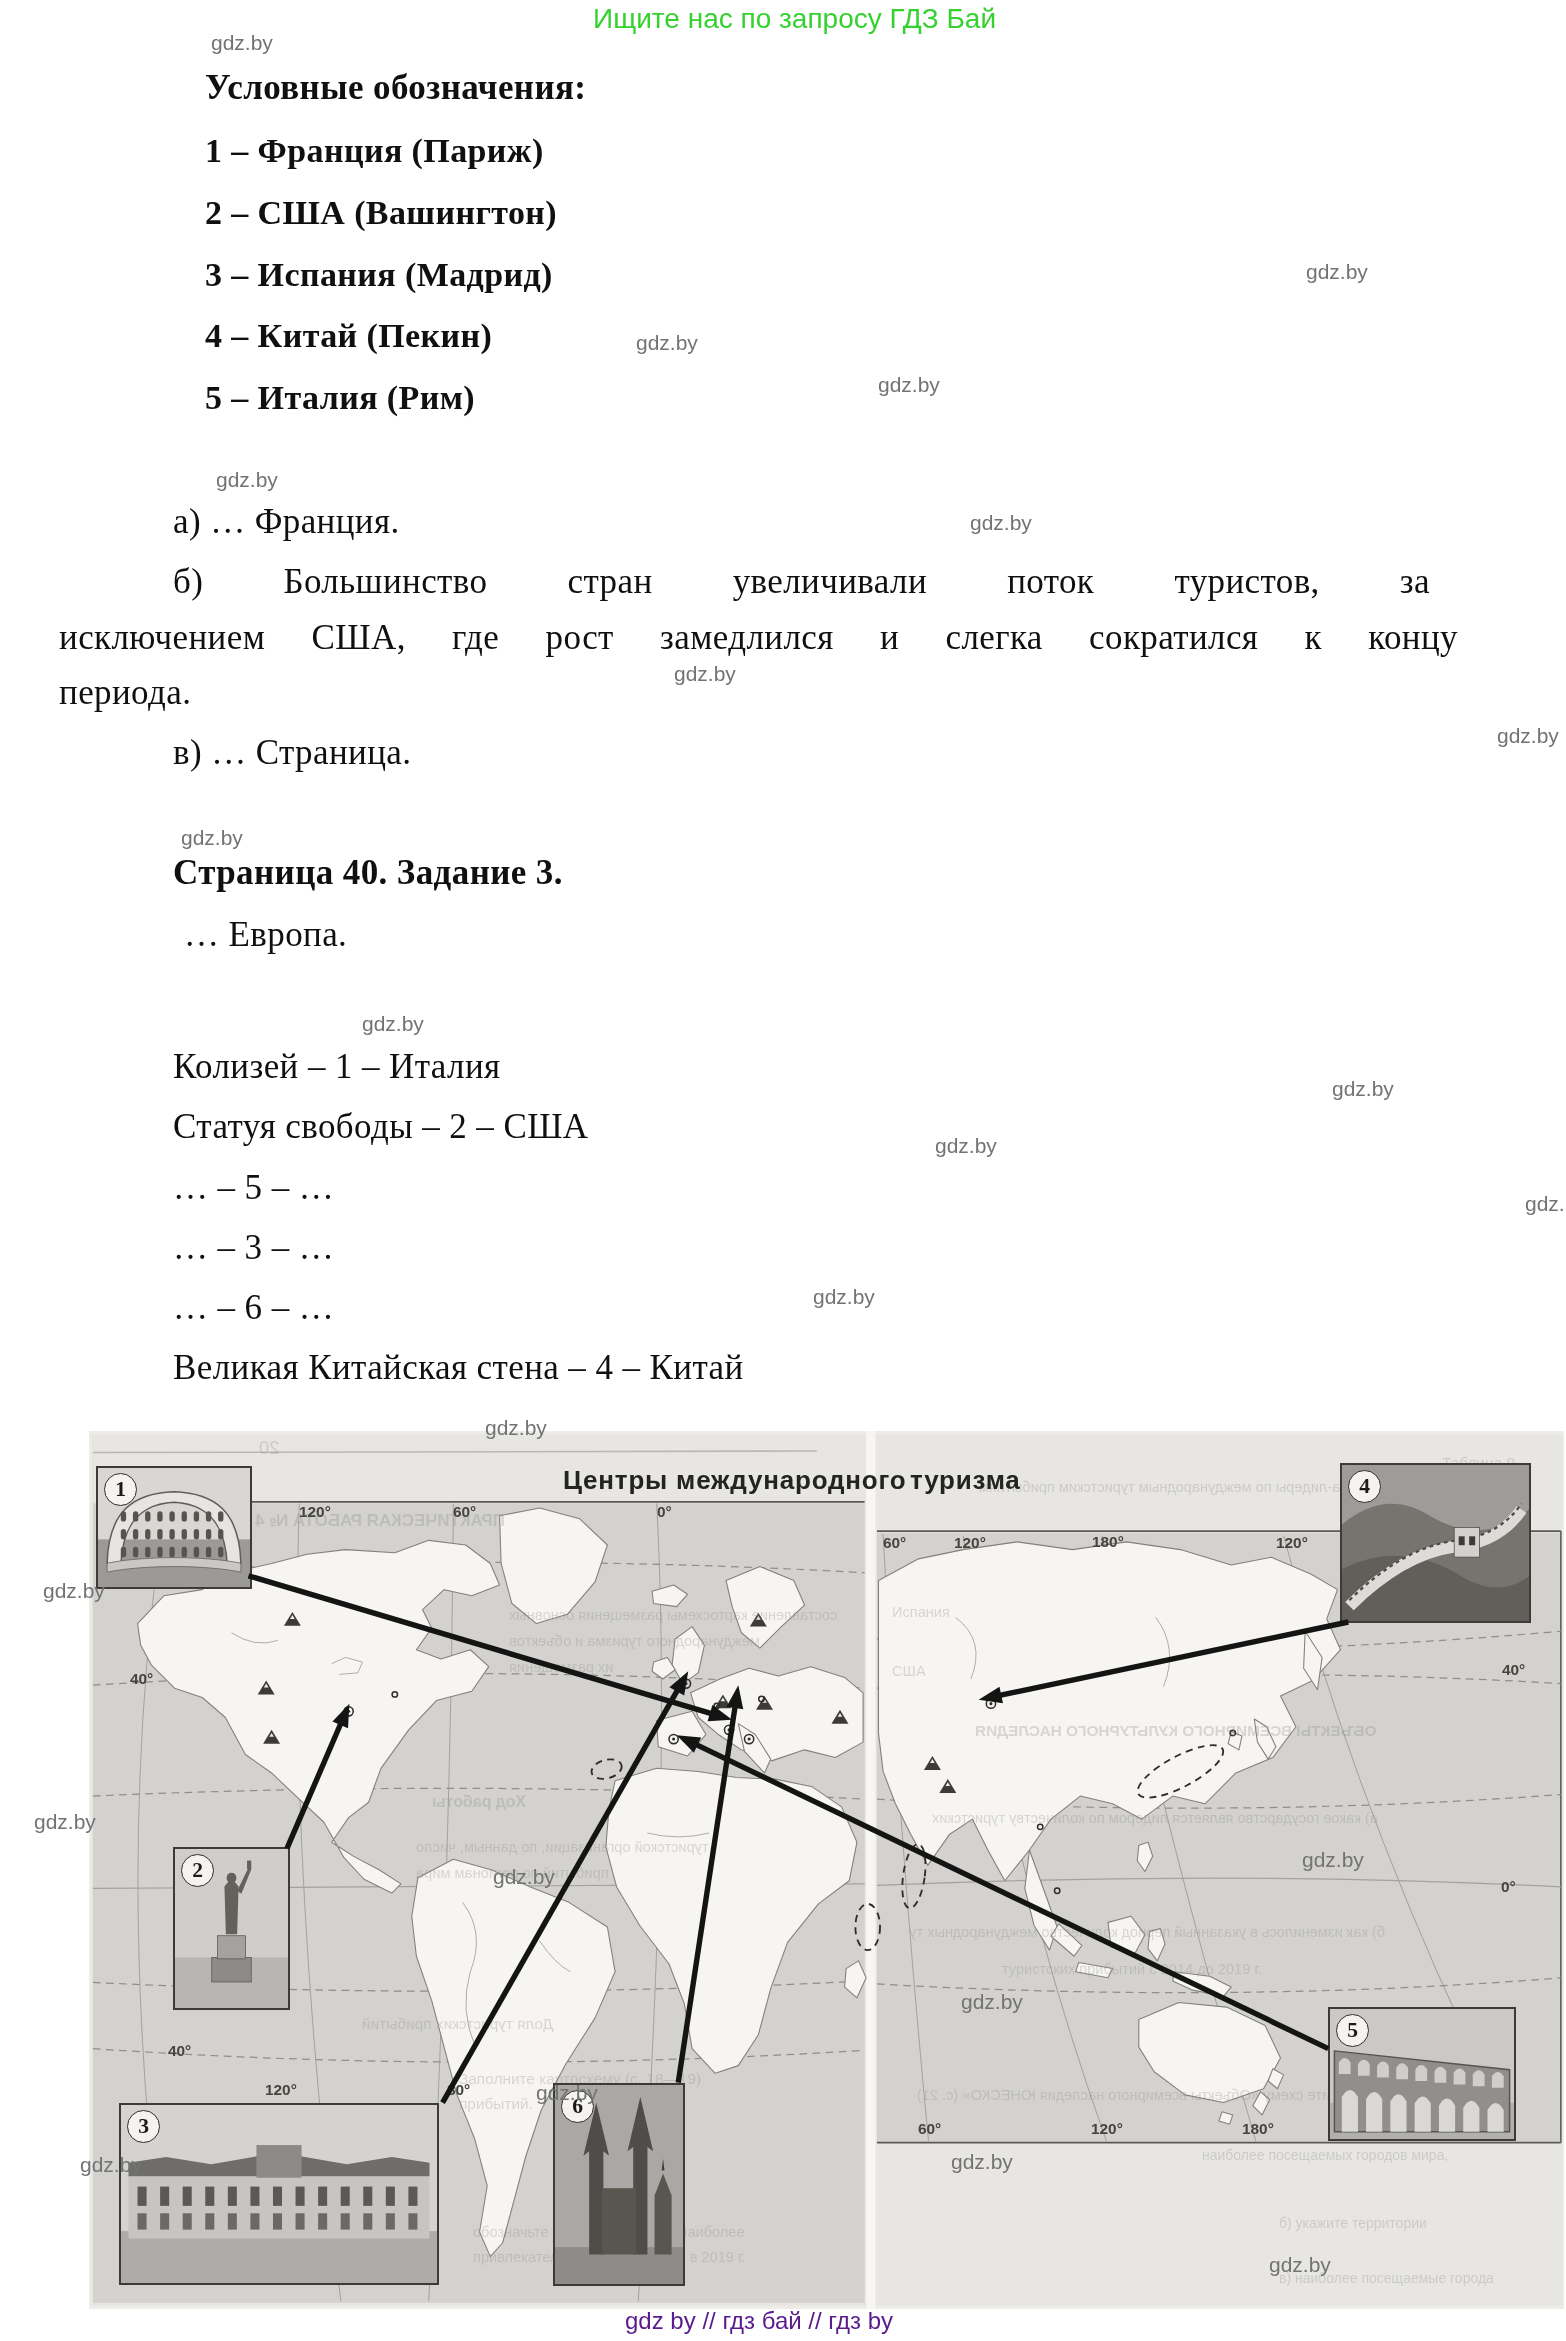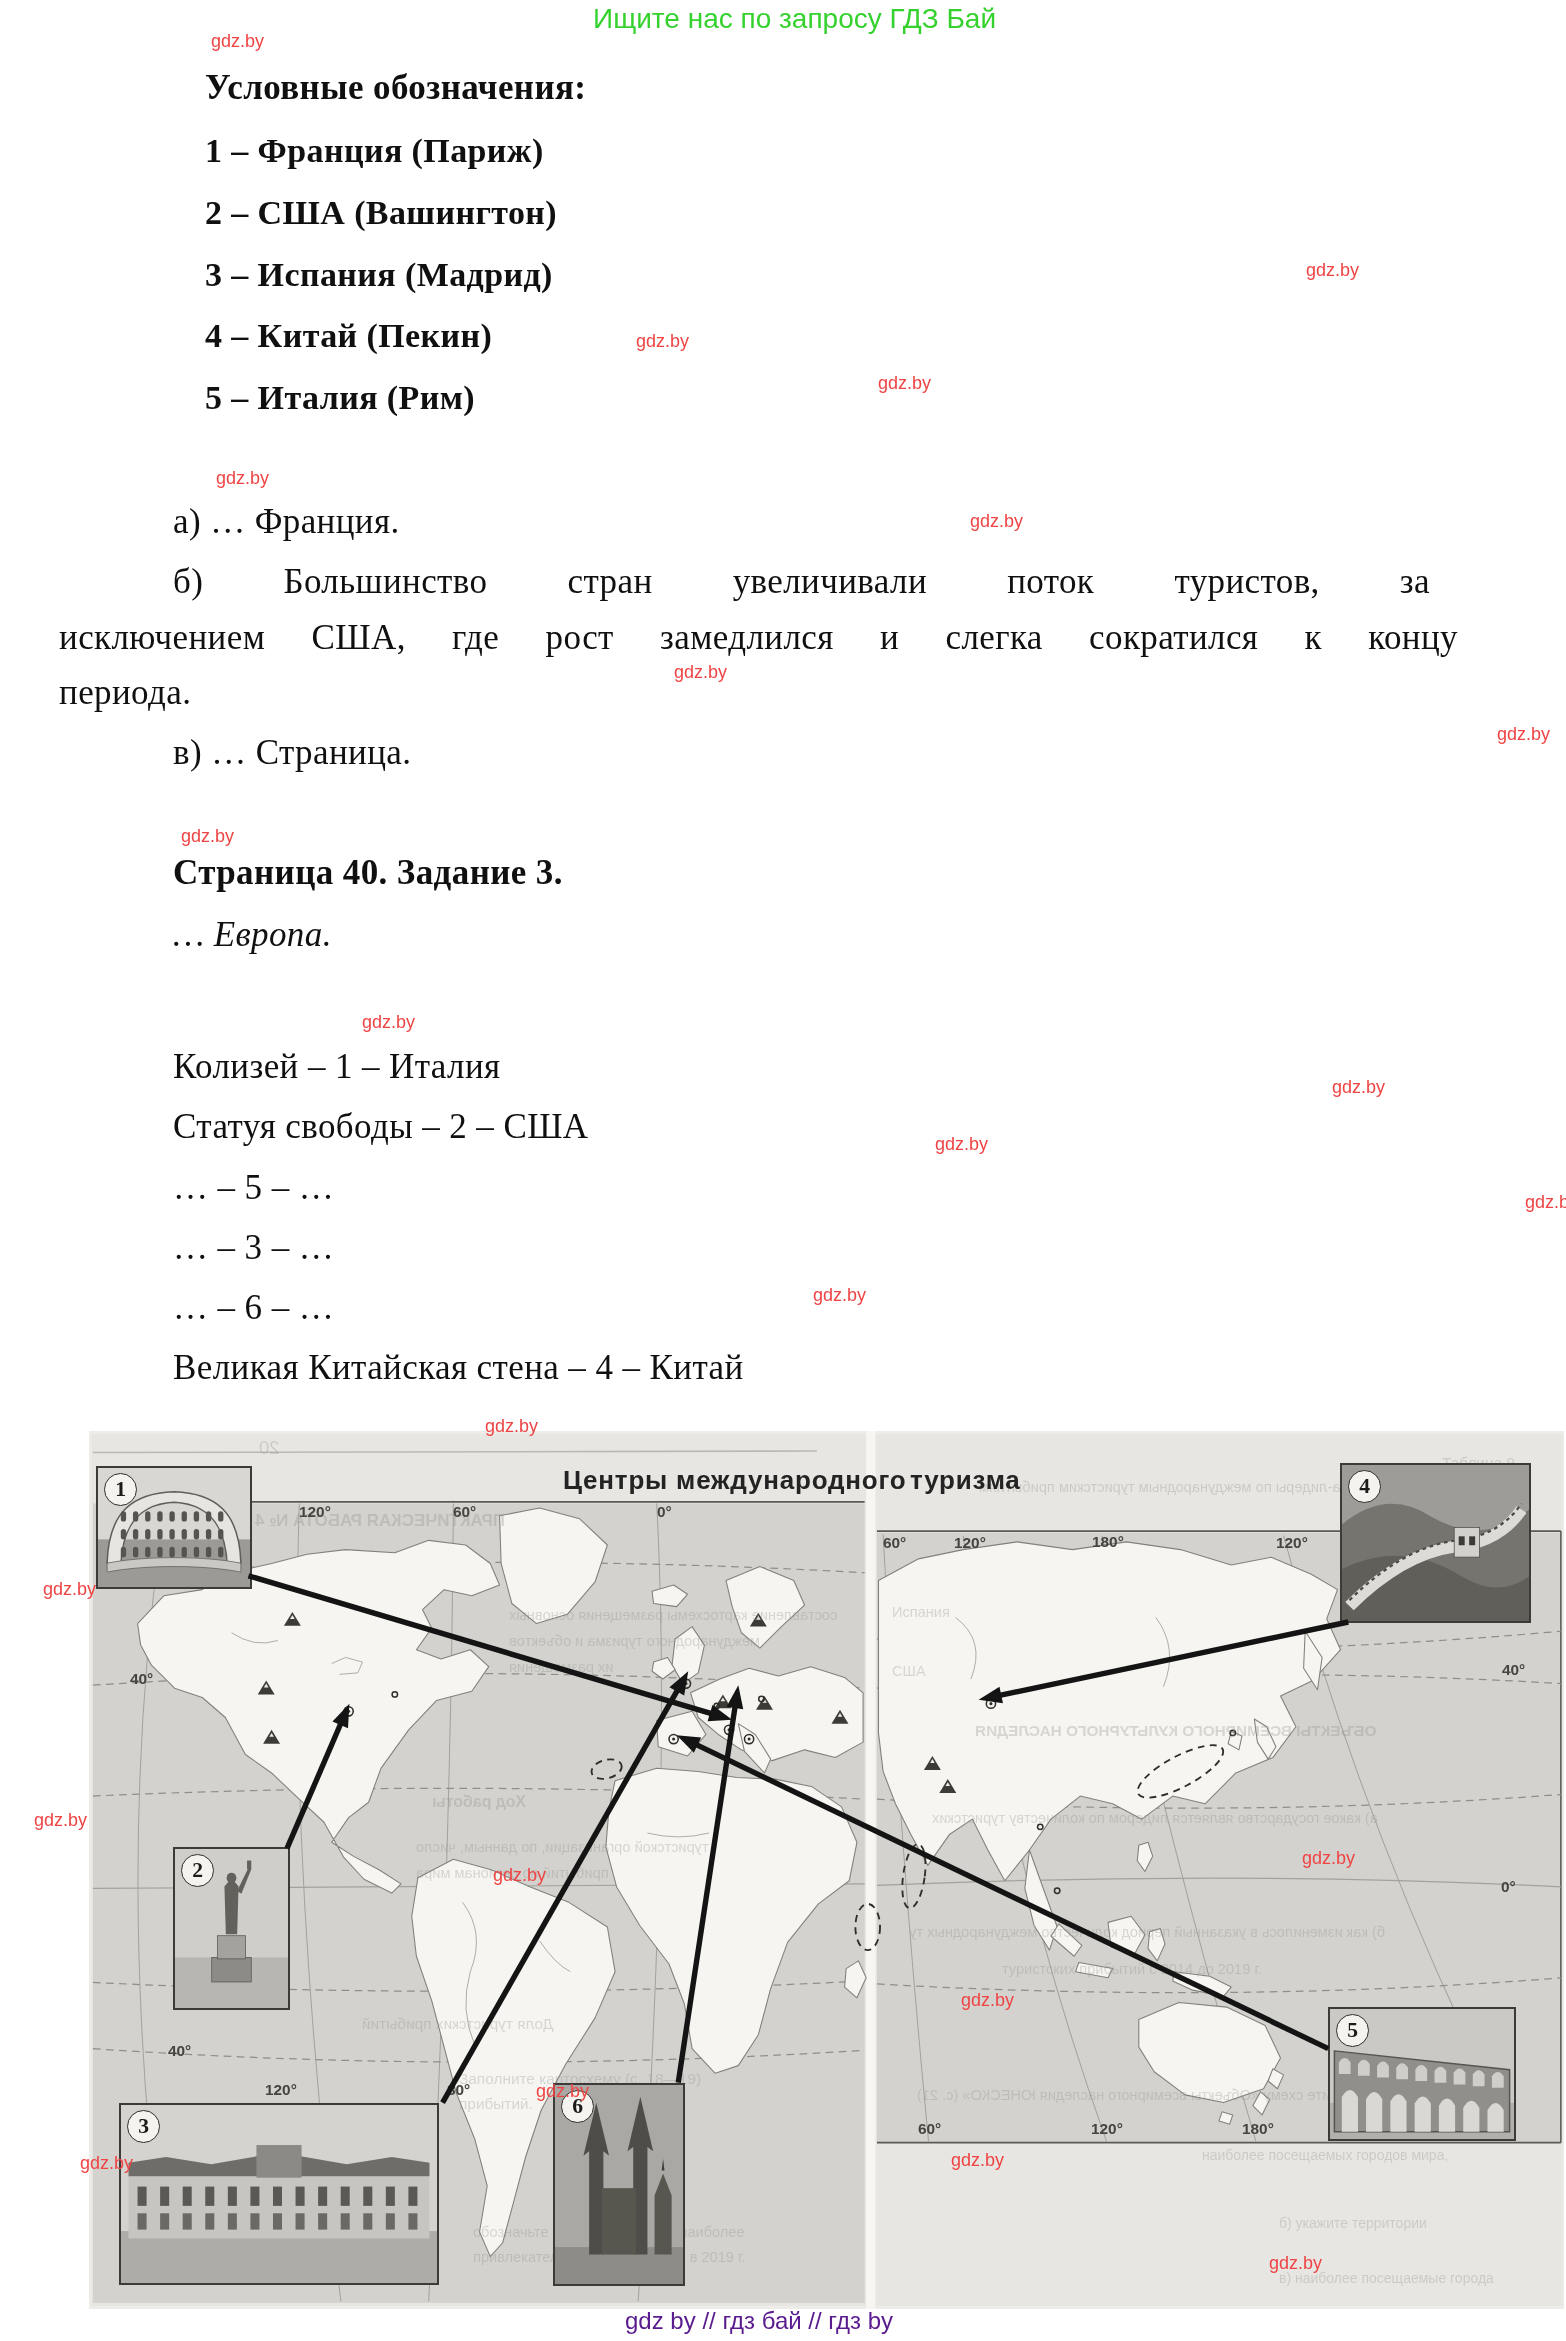--- a/index.html
+++ b/index.html
@@ -1,21 +1,21 @@
 <!DOCTYPE html>
 <html style="font-size:12.3px"><head>
 <meta charset="utf-8">
 <style>
   html,body{margin:0;padding:0;background:#ffffff;}
   #page{position:relative;width:1566px;height:2342px;background:#ffffff;overflow:hidden;
         font-family:"Liberation Serif",serif;color:#101010;}
   .abs{position:absolute;}
   .hdr{font-family:"Liberation Sans",sans-serif;font-size:28px;font-weight:500;white-space:nowrap;}
   .ftr{font-family:"Liberation Sans",sans-serif;font-size:24px;font-weight:400;white-space:nowrap;text-align:center;}
-  .wm{position:absolute;font-family:"Liberation Sans",sans-serif;font-size:18px;color:#ef4444;
+  .wm{position:absolute;font-family:"Liberation Sans",sans-serif;font-size:21px;color:#737373;
       white-space:nowrap;z-index:40;}
   .ansline{position:absolute;font-size:35px;white-space:nowrap;letter-spacing:0.4px;}
   .bold{font-weight:bold;}
   .just{white-space:normal;text-align:justify;text-align-last:justify;}
   .leg-item{position:absolute;font-size:34px;font-weight:bold;white-space:nowrap;letter-spacing:0.4px;}
   
   #map{position:absolute;left:89px;top:1431px;width:1475px;height:878px;background:#e9e8e4;}
   .maptitle{position:absolute;font-family:"Liberation Sans",sans-serif;font-size:26px;font-weight:600;
             color:#232323;letter-spacing:0.8px;white-space:nowrap;z-index:6;}
   .gratlab{position:absolute;font-family:"Liberation Sans",sans-serif;font-size:15.4px;font-weight:600;
@@ -47,21 +47,21 @@
       <div class="leg-item" style="left: 205px; top: 317px;">4 – Китай (Пекин)</div>
       <div class="leg-item" style="left: 205px; top: 379px;">5 – Италия (Рим)</div>
     </div>
 
   <div class="ansline" style="left:173px;top:502px;">а) … Франция.</div>
   <div class="ansline just" style="left:173px;top:562px;width:1257px;">б) Большинство стран увеличивали поток туристов, за</div>
   <div class="ansline just" style="left:59px;top:618px;width:1399px;">исключением США, где рост замедлился и слегка сократился к концу</div>
   <div class="ansline" style="left:59px;top:673px;">периода.</div>
   <div class="ansline" style="left:173px;top:733px;">в) … Страница.</div>
   <div class="ansline bold" style="left:173px;top:853px;">Страница 40. Задание 3.</div>
-  <div class="ansline" style="left:173px;top:915px;font-style:italic;">… Европа.</div>
+  <div class="ansline" style="left:184px;top:915px;">… Европа.</div>
   <div id="matchlist">
       <div class="ansline" style="left: 173px; top: 1047px;">Колизей – 1 – Италия</div>
       <div class="ansline" style="left: 173px; top: 1107px;">Статуя свободы – 2 – США</div>
       <div class="ansline" style="left: 173px; top: 1168px;">… – 5 – …</div>
       <div class="ansline" style="left: 173px; top: 1228px;">… – 3 – …</div>
       <div class="ansline" style="left: 173px; top: 1288px;">… – 6 – …</div>
       <div class="ansline" style="left: 173px; top: 1348px;">Великая Китайская стена – 4 – Китай</div>
     </div>
 
   <div id="map">

